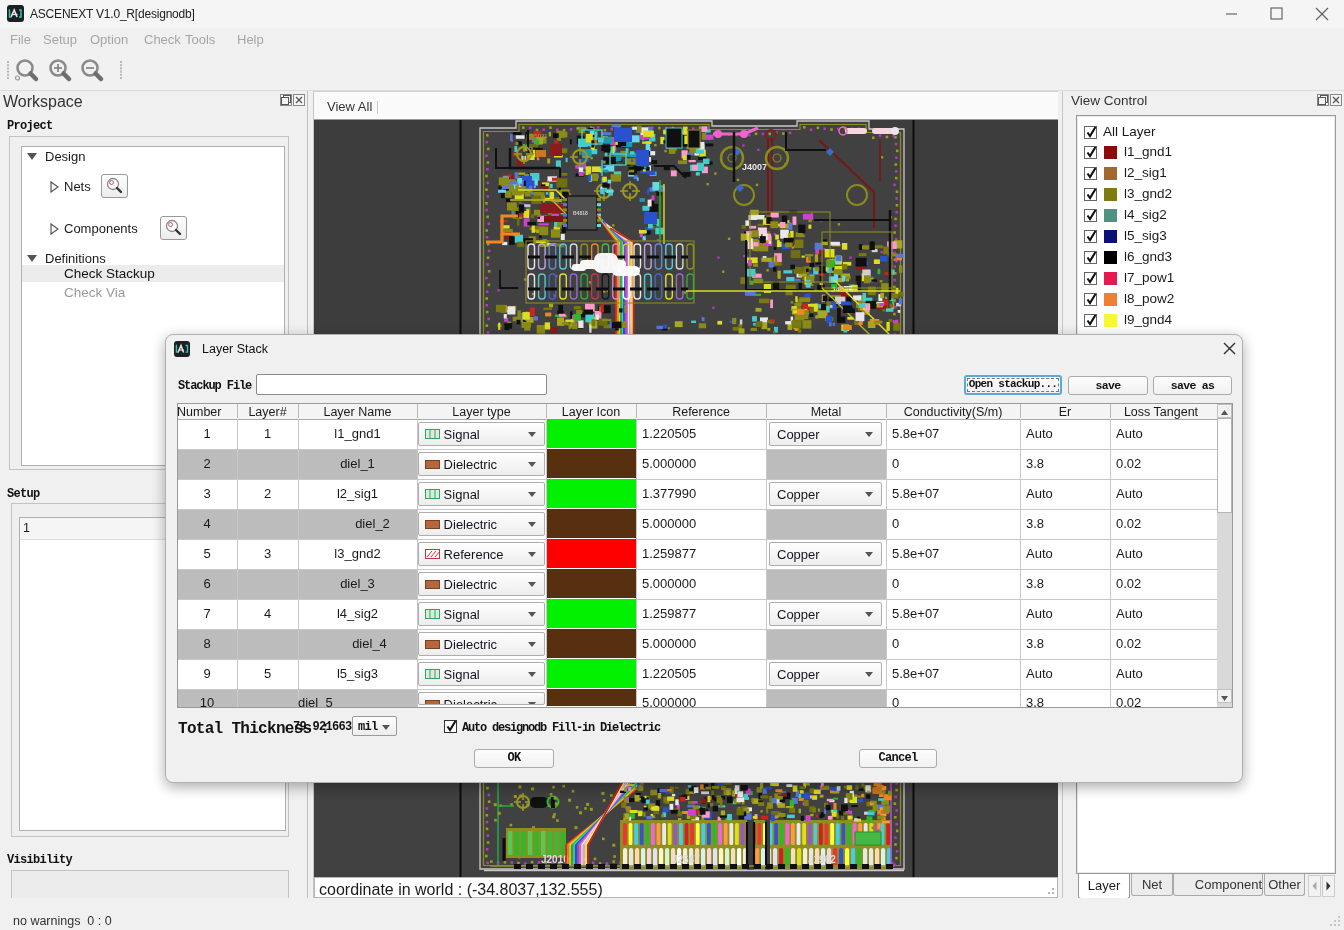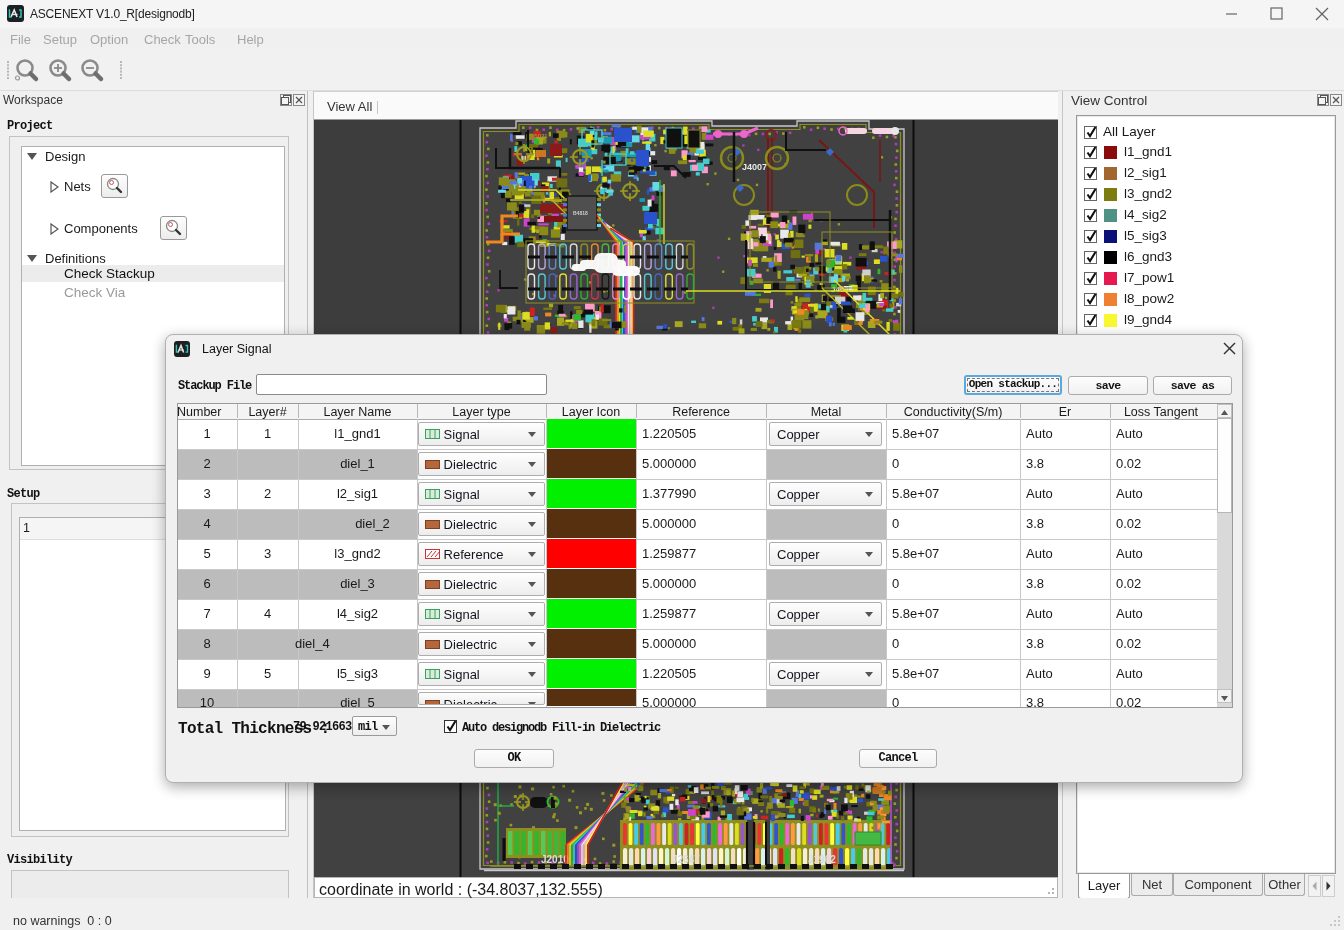--- a/index.html
+++ b/index.html
@@ -65,21 +65,21 @@
     <line x1="7" y1="11" x2="15" y2="11" stroke="#8a8a8a" stroke-width="1.8"></line>
   </svg>
 <svg class="abs" style="left:119px;top:61px" width="5" height="19">
     <rect x="1" y="0.0" width="2" height="2" fill="#b8b8b8"></rect>
     <rect x="1" y="3.2" width="2" height="2" fill="#b8b8b8"></rect>
     <rect x="1" y="6.4" width="2" height="2" fill="#b8b8b8"></rect>
     <rect x="1" y="9.600000000000001" width="2" height="2" fill="#b8b8b8"></rect>
     <rect x="1" y="12.8" width="2" height="2" fill="#b8b8b8"></rect>
     <rect x="1" y="16.0" width="2" height="2" fill="#b8b8b8"></rect>
   </svg>
-<div class="abs" style="left:3px;top:93px;font-size:12px;color:#333">Workspace</div>
+<div class="abs" style="left:3px;top:93px;font-size:16px;color:#333">Workspace</div>
 <div class="hdrbtn" style="left:280px;top:94px">
     <svg width="10" height="10">
       <rect x="2.5" y="0.5" width="7" height="7" fill="none" stroke="#555" stroke-width="1"></rect>
       <rect x="0.5" y="2.5" width="7" height="7" fill="#f4f4f4" stroke="#555" stroke-width="1"></rect>
     </svg>
   </div>
 <div class="hdrbtn" style="left:293px;top:94px">
     <svg width="10" height="10">
       <line x1="2" y1="2" x2="8" y2="8" stroke="#555" stroke-width="1.2"></line>
       <line x1="8" y1="2" x2="2" y2="8" stroke="#555" stroke-width="1.2"></line>
@@ -2127,21 +2127,21 @@
 <div class="abs" style="left:1124px;top:291px;font-size:13.5px;color:#1a1a1a">l8_pow2</div>
 <div class="chk" style="left:1084px;top:314px">
     <svg width="15" height="15" style="position:absolute;left:-1px;top:-3px">
       <path d="M3.5,8.5 L6,12 L11.5,3" stroke="#111" stroke-width="2.1" fill="none"></path>
     </svg>
   </div>
 <div class="abs" style="left:1104px;top:314px;width:13px;height:13px;background:#f8f832"></div>
 <div class="abs" style="left:1124px;top:312px;font-size:13.5px;color:#1a1a1a">l9_gnd4</div>
 <div class="abs" style="left:1078px;top:874px;width:52px;height:25px;background:#fff;border:1px solid #999;border-top:none;border-radius:0 0 3px 3px;text-align:center;font-size:13px;color:#1a1a1a;padding-top:4px">Layer</div>
 <div class="abs" style="left:1131px;top:874px;width:42px;height:22px;background:#ececec;border:1px solid #aaa;border-top:none;border-radius:0 0 3px 3px;text-align:center;font-size:13px;color:#333;padding-top:3px">Net</div>
-<div class="abs" style="left:1173px;top:874px;width:90px;height:22px;background:#ececec;border:1px solid #aaa;border-top:none;border-radius:0 0 3px 3px;text-align:center;font-size:13px;color:#333;padding-top:3px">Component</div>
+<div class="abs" style="left:1173px;top:874px;width:90px;height:22px;background:#ececec;border:1px solid #aaa;border-top:none;border-radius:0 0 3px 3px;text-align:right;font-size:13px;color:#333;padding-top:3px">Component</div>
 <div class="abs" style="left:1264px;top:874px;width:41px;height:22px;background:#ececec;border:1px solid #aaa;border-top:none;border-radius:0 0 3px 3px;text-align:center;font-size:13px;color:#333;padding-top:3px">Other</div>
 <div class="abs" style="left:1308px;top:875px;width:13px;height:22px;background:#f2f2f2;border:1px solid #ccc"><svg width="11" height="20">
       <path d="M7.5,5.5 L3.5,10 L7.5,14.5 Z" fill="#aaa"></path>
     </svg></div>
 <div class="abs" style="left:1322px;top:875px;width:13px;height:22px;background:#f2f2f2;border:1px solid #ccc"><svg width="11" height="20">
       <path d="M3.5,5.5 L7.5,10 L3.5,14.5 Z" fill="#333"></path>
     </svg></div>
 <div class="abs" style="left:0;top:898px;width:1344px;height:32px;background:#f0f0f0"></div>
 <div class="abs" style="left:13px;top:914px;font-size:12.5px;color:#333">no warnings&nbsp; 0 : 0</div>
 <svg class="abs" style="left:1330px;top:916px" width="12" height="12">
@@ -2156,21 +2156,21 @@
   </svg>
 <div class="abs" style="left:165px;top:334px;width:1078px;height:449px;background:#f0f0f0;border:1px solid #b0b0b0;border-radius:8px;box-shadow:0 4px 14px rgba(0,0,0,0.33)"></div>
 <div class="abs" style="left:174px;top:341px;width:16px;height:16px;background:#1d2022;border-radius:3px">
  <svg width="16" height="16">
       <path d="M4,11.5 L7,4.5 L9.6,11.5" stroke="#e8e8e8" stroke-width="1.5" fill="none"></path>
       <path d="M5.2,9 h4.4" stroke="#e8e8e8" stroke-width="1.2"></path>
       <path d="M3,4.5 h-0.6 v6.6 h2" stroke="#2ec4b6" stroke-width="1.4" fill="none"></path>
       <path d="M11.5,4.5 h2 v6.6 h-2" stroke="#2ec4b6" stroke-width="1.4" fill="none"></path>
     </svg>
 </div>
-<div class="abs" style="left:202px;top:342px;font-size:12.5px;color:#111">Layer Signal</div>
+<div class="abs" style="left:202px;top:342px;font-size:12.5px;color:#111">Layer Stack</div>
 <svg class="abs" style="left:1221px;top:340px" width="17" height="17">
     <line x1="3" y1="3" x2="14" y2="14" stroke="#333" stroke-width="1.4"></line>
     <line x1="14" y1="3" x2="3" y2="14" stroke="#333" stroke-width="1.4"></line>
   </svg>
 <div class="abs mono" style="left:178px;top:379px;font-size:12px;letter-spacing:-1.1px">Stackup File</div>
 <div class="abs" style="left:256px;top:374px;width:291px;height:21px;background:#fff;border:1px solid #8a8a8a;border-radius:2px"></div>
 <div class="btn" style="left:964px;top:375px;width:98px;height:20px;border:2px solid #5aa8dc;border-radius:3px;line-height:14px;font-size:11px">Open stackup...<div class="abs" style="left:1px;top:1px;right:1px;bottom:1px;border:1px dashed #777"></div></div>
 <div class="btn" style="left:1068px;top:376px;width:80px;height:19px;line-height:17px;font-size:11.5px">save</div>
 <div class="btn" style="left:1153px;top:376px;width:79px;height:19px;line-height:17px;font-size:11.5px">save as</div>
 <div class="abs" style="left:177px;top:403px;width:1056px;height:305px;background:#fff;border:1px solid #9a9a9a"></div>
@@ -2401,21 +2401,21 @@
 <div class="abs" style="left:237px;top:629px;width:1px;height:30px;background:#c8c8c8"></div>
 <div class="abs" style="left:298px;top:629px;width:1px;height:30px;background:#c8c8c8"></div>
 <div class="abs" style="left:417px;top:629px;width:1px;height:30px;background:#c8c8c8"></div>
 <div class="abs" style="left:546px;top:629px;width:1px;height:30px;background:#c8c8c8"></div>
 <div class="abs" style="left:636px;top:629px;width:1px;height:30px;background:#c8c8c8"></div>
 <div class="abs" style="left:766px;top:629px;width:1px;height:30px;background:#c8c8c8"></div>
 <div class="abs" style="left:886px;top:629px;width:1px;height:30px;background:#c8c8c8"></div>
 <div class="abs" style="left:1020px;top:629px;width:1px;height:30px;background:#c8c8c8"></div>
 <div class="abs" style="left:1110px;top:629px;width:1px;height:30px;background:#c8c8c8"></div>
 <div class="cell" style="left:177px;top:636px;width:60px;text-align:center">8</div>
-<div class="cell" style="left:295px;top:636px;width:119px;">diel_4</div>
+<div class="cell" style="left:310px;top:636px;width:119px;text-align:center">diel_4</div>
 <div class="combo" style="left:418px;top:632px;width:127px;height:24px;overflow:hidden">
     <span style="position:absolute;left:6px;top:4px;font-size:13px;color:#14141e"><svg width="15" height="10" style="vertical-align:-1px">
         <rect x="0.5" y="0.5" width="14" height="8" fill="#b4663c" stroke="#7a4020" stroke-width="1"></rect>
       </svg> Dielectric</span>
     <span class="carrow" style="right:8px;top:9px"></span>
   </div>
 <div class="abs" style="left:547px;top:629px;width:89px;height:29px;background:#57300f"></div>
 <div class="cell" style="left:642px;top:636px">5.000000</div>
 <div class="cell" style="left:892px;top:636px">0</div>
 <div class="cell" style="left:1026px;top:636px">3.8</div>
@@ -2458,21 +2458,21 @@
 <div class="abs" style="left:237px;top:689px;width:1px;height:18px;background:#c8c8c8"></div>
 <div class="abs" style="left:298px;top:689px;width:1px;height:18px;background:#c8c8c8"></div>
 <div class="abs" style="left:417px;top:689px;width:1px;height:18px;background:#c8c8c8"></div>
 <div class="abs" style="left:546px;top:689px;width:1px;height:18px;background:#c8c8c8"></div>
 <div class="abs" style="left:636px;top:689px;width:1px;height:18px;background:#c8c8c8"></div>
 <div class="abs" style="left:766px;top:689px;width:1px;height:18px;background:#c8c8c8"></div>
 <div class="abs" style="left:886px;top:689px;width:1px;height:18px;background:#c8c8c8"></div>
 <div class="abs" style="left:1020px;top:689px;width:1px;height:18px;background:#c8c8c8"></div>
 <div class="abs" style="left:1110px;top:689px;width:1px;height:18px;background:#c8c8c8"></div>
 <div class="cell" style="left:177px;top:695px;width:60px;text-align:center">10</div>
-<div class="cell" style="left:298px;top:695px;width:119px;text-align:center">diel_5</div>
+<div class="cell" style="left:298px;top:695px;width:119px;">diel_5</div>
 <div class="combo" style="left:418px;top:692px;width:127px;height:13px;overflow:hidden">
     <span style="position:absolute;left:6px;top:4px;font-size:13px;color:#14141e"><svg width="15" height="10" style="vertical-align:-1px">
         <rect x="0.5" y="0.5" width="14" height="8" fill="#b4663c" stroke="#7a4020" stroke-width="1"></rect>
       </svg> Dielectric</span>
     <span class="carrow" style="right:8px;top:9px"></span>
   </div>
 <div class="abs" style="left:547px;top:689px;width:89px;height:17px;background:#57300f"></div>
 <div class="cell" style="left:642px;top:695px">5.000000</div>
 <div class="cell" style="left:892px;top:695px">0</div>
 <div class="cell" style="left:1026px;top:695px">3.8</div>

